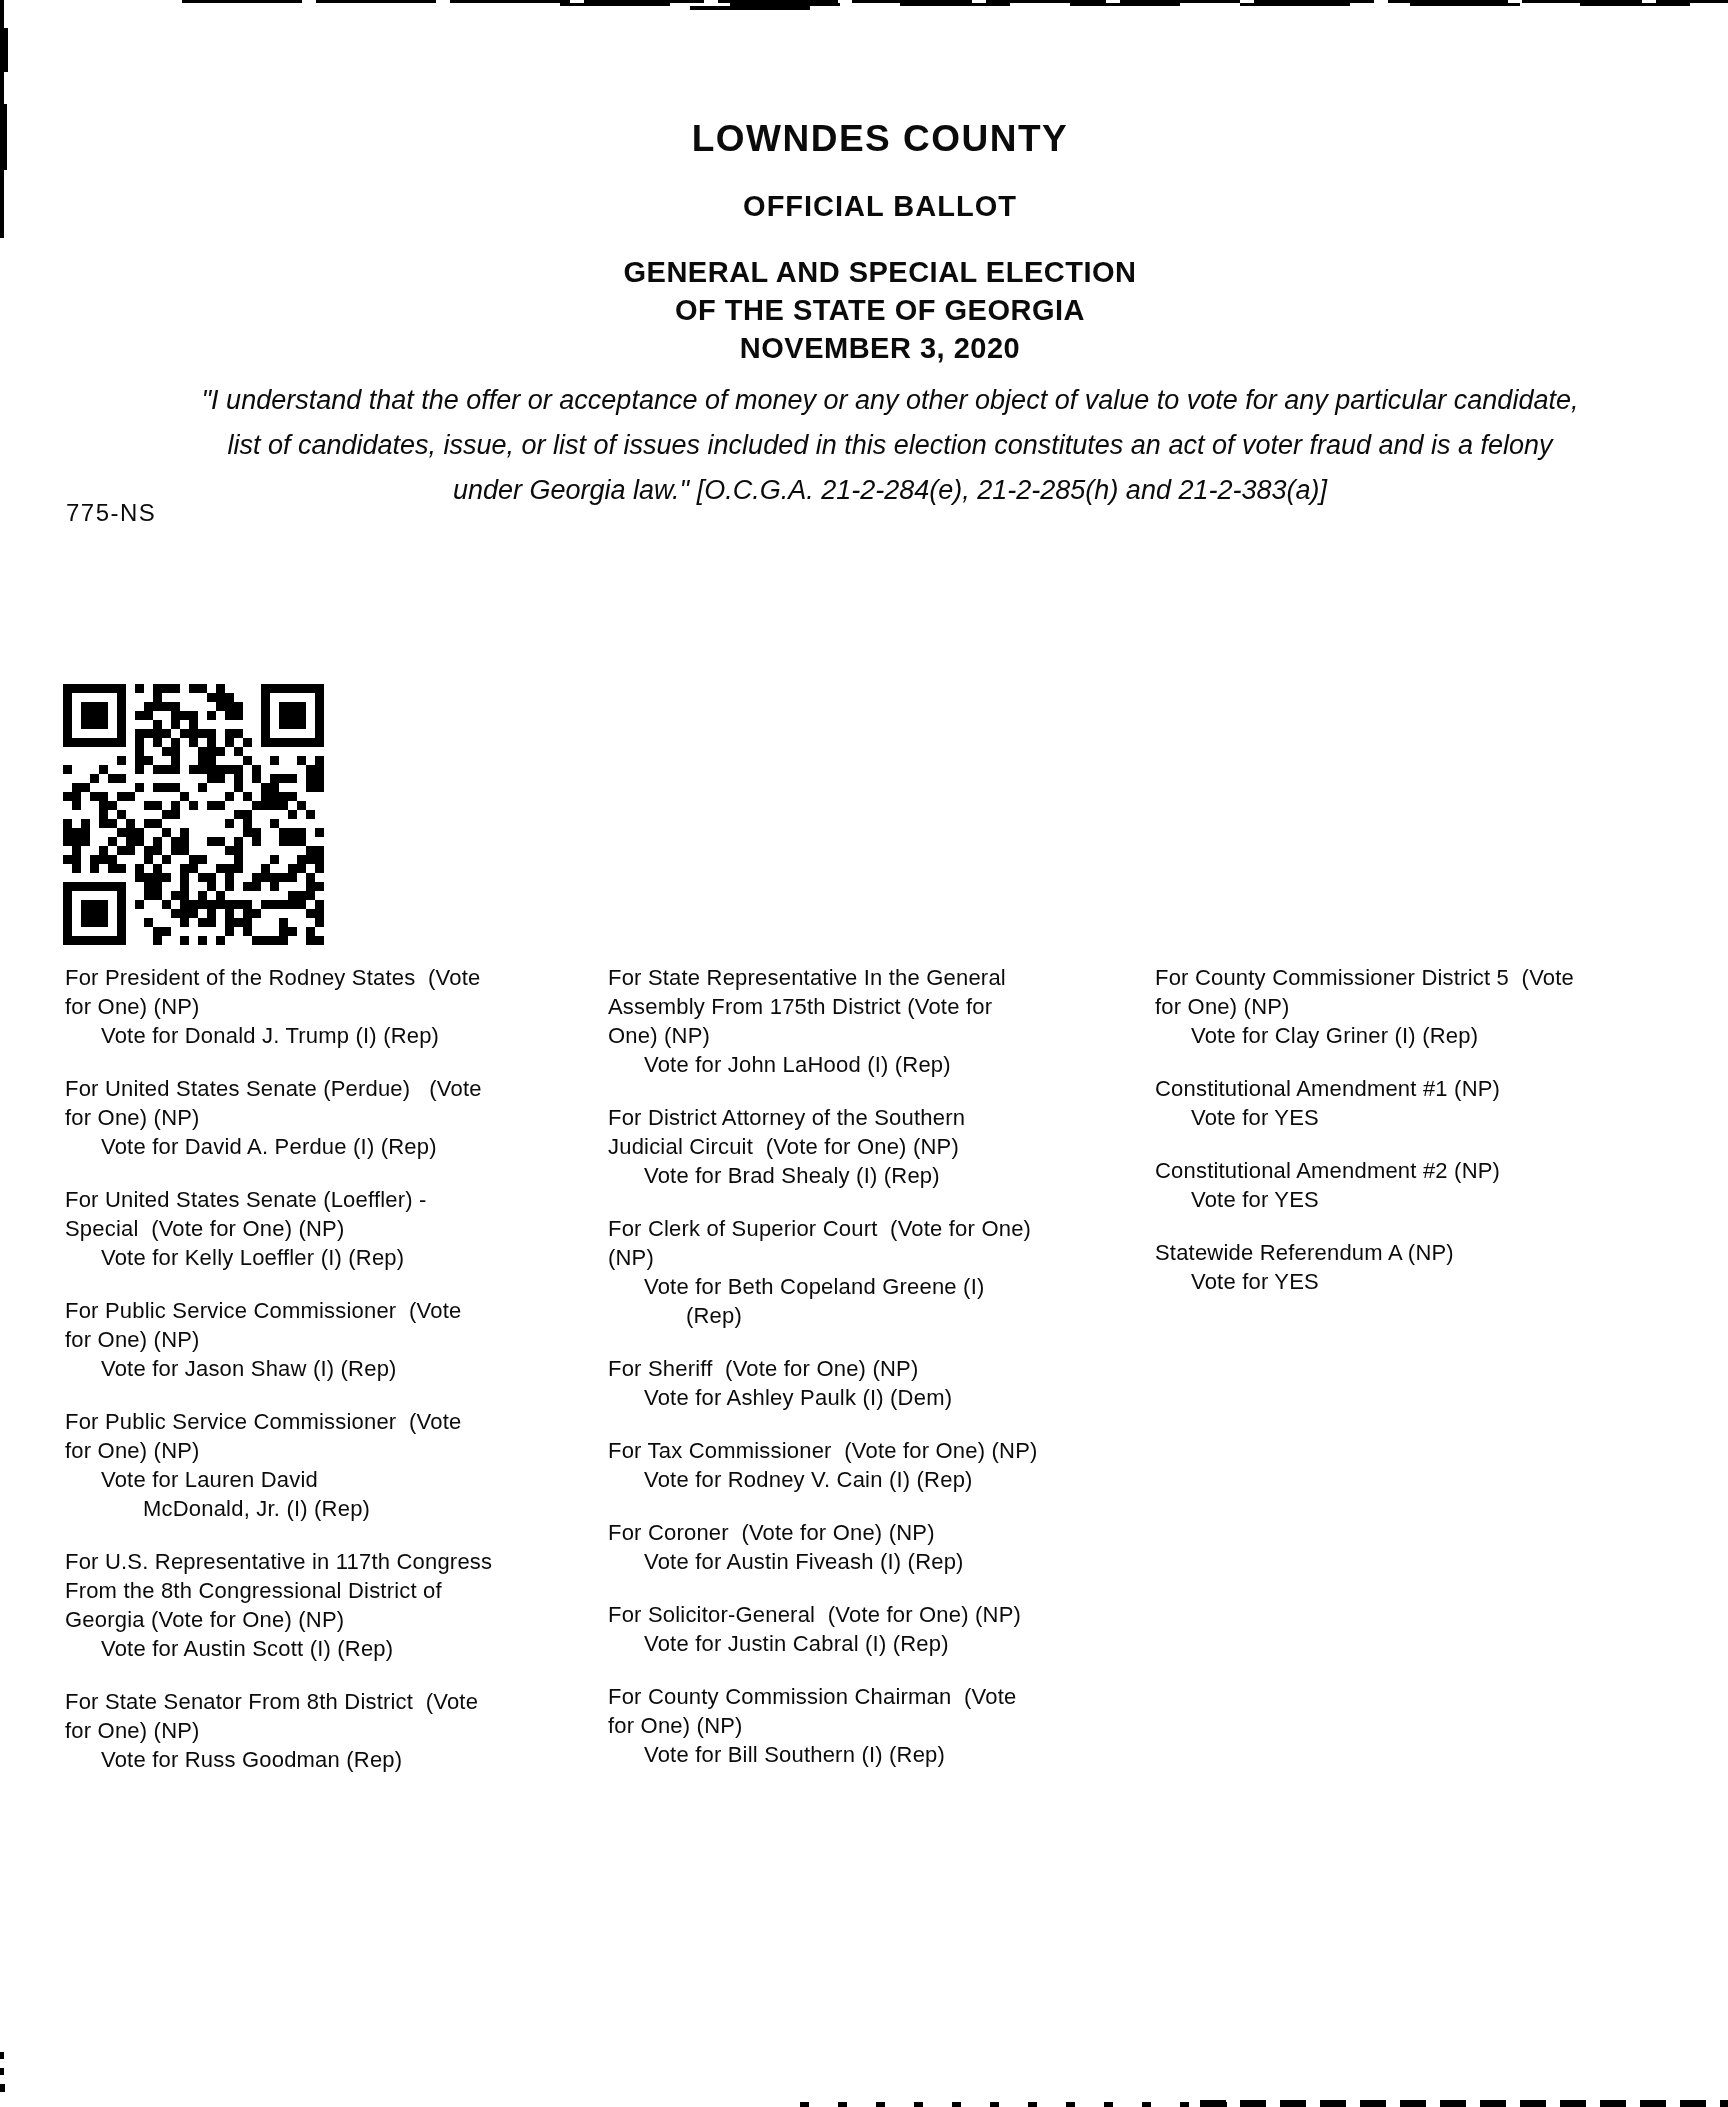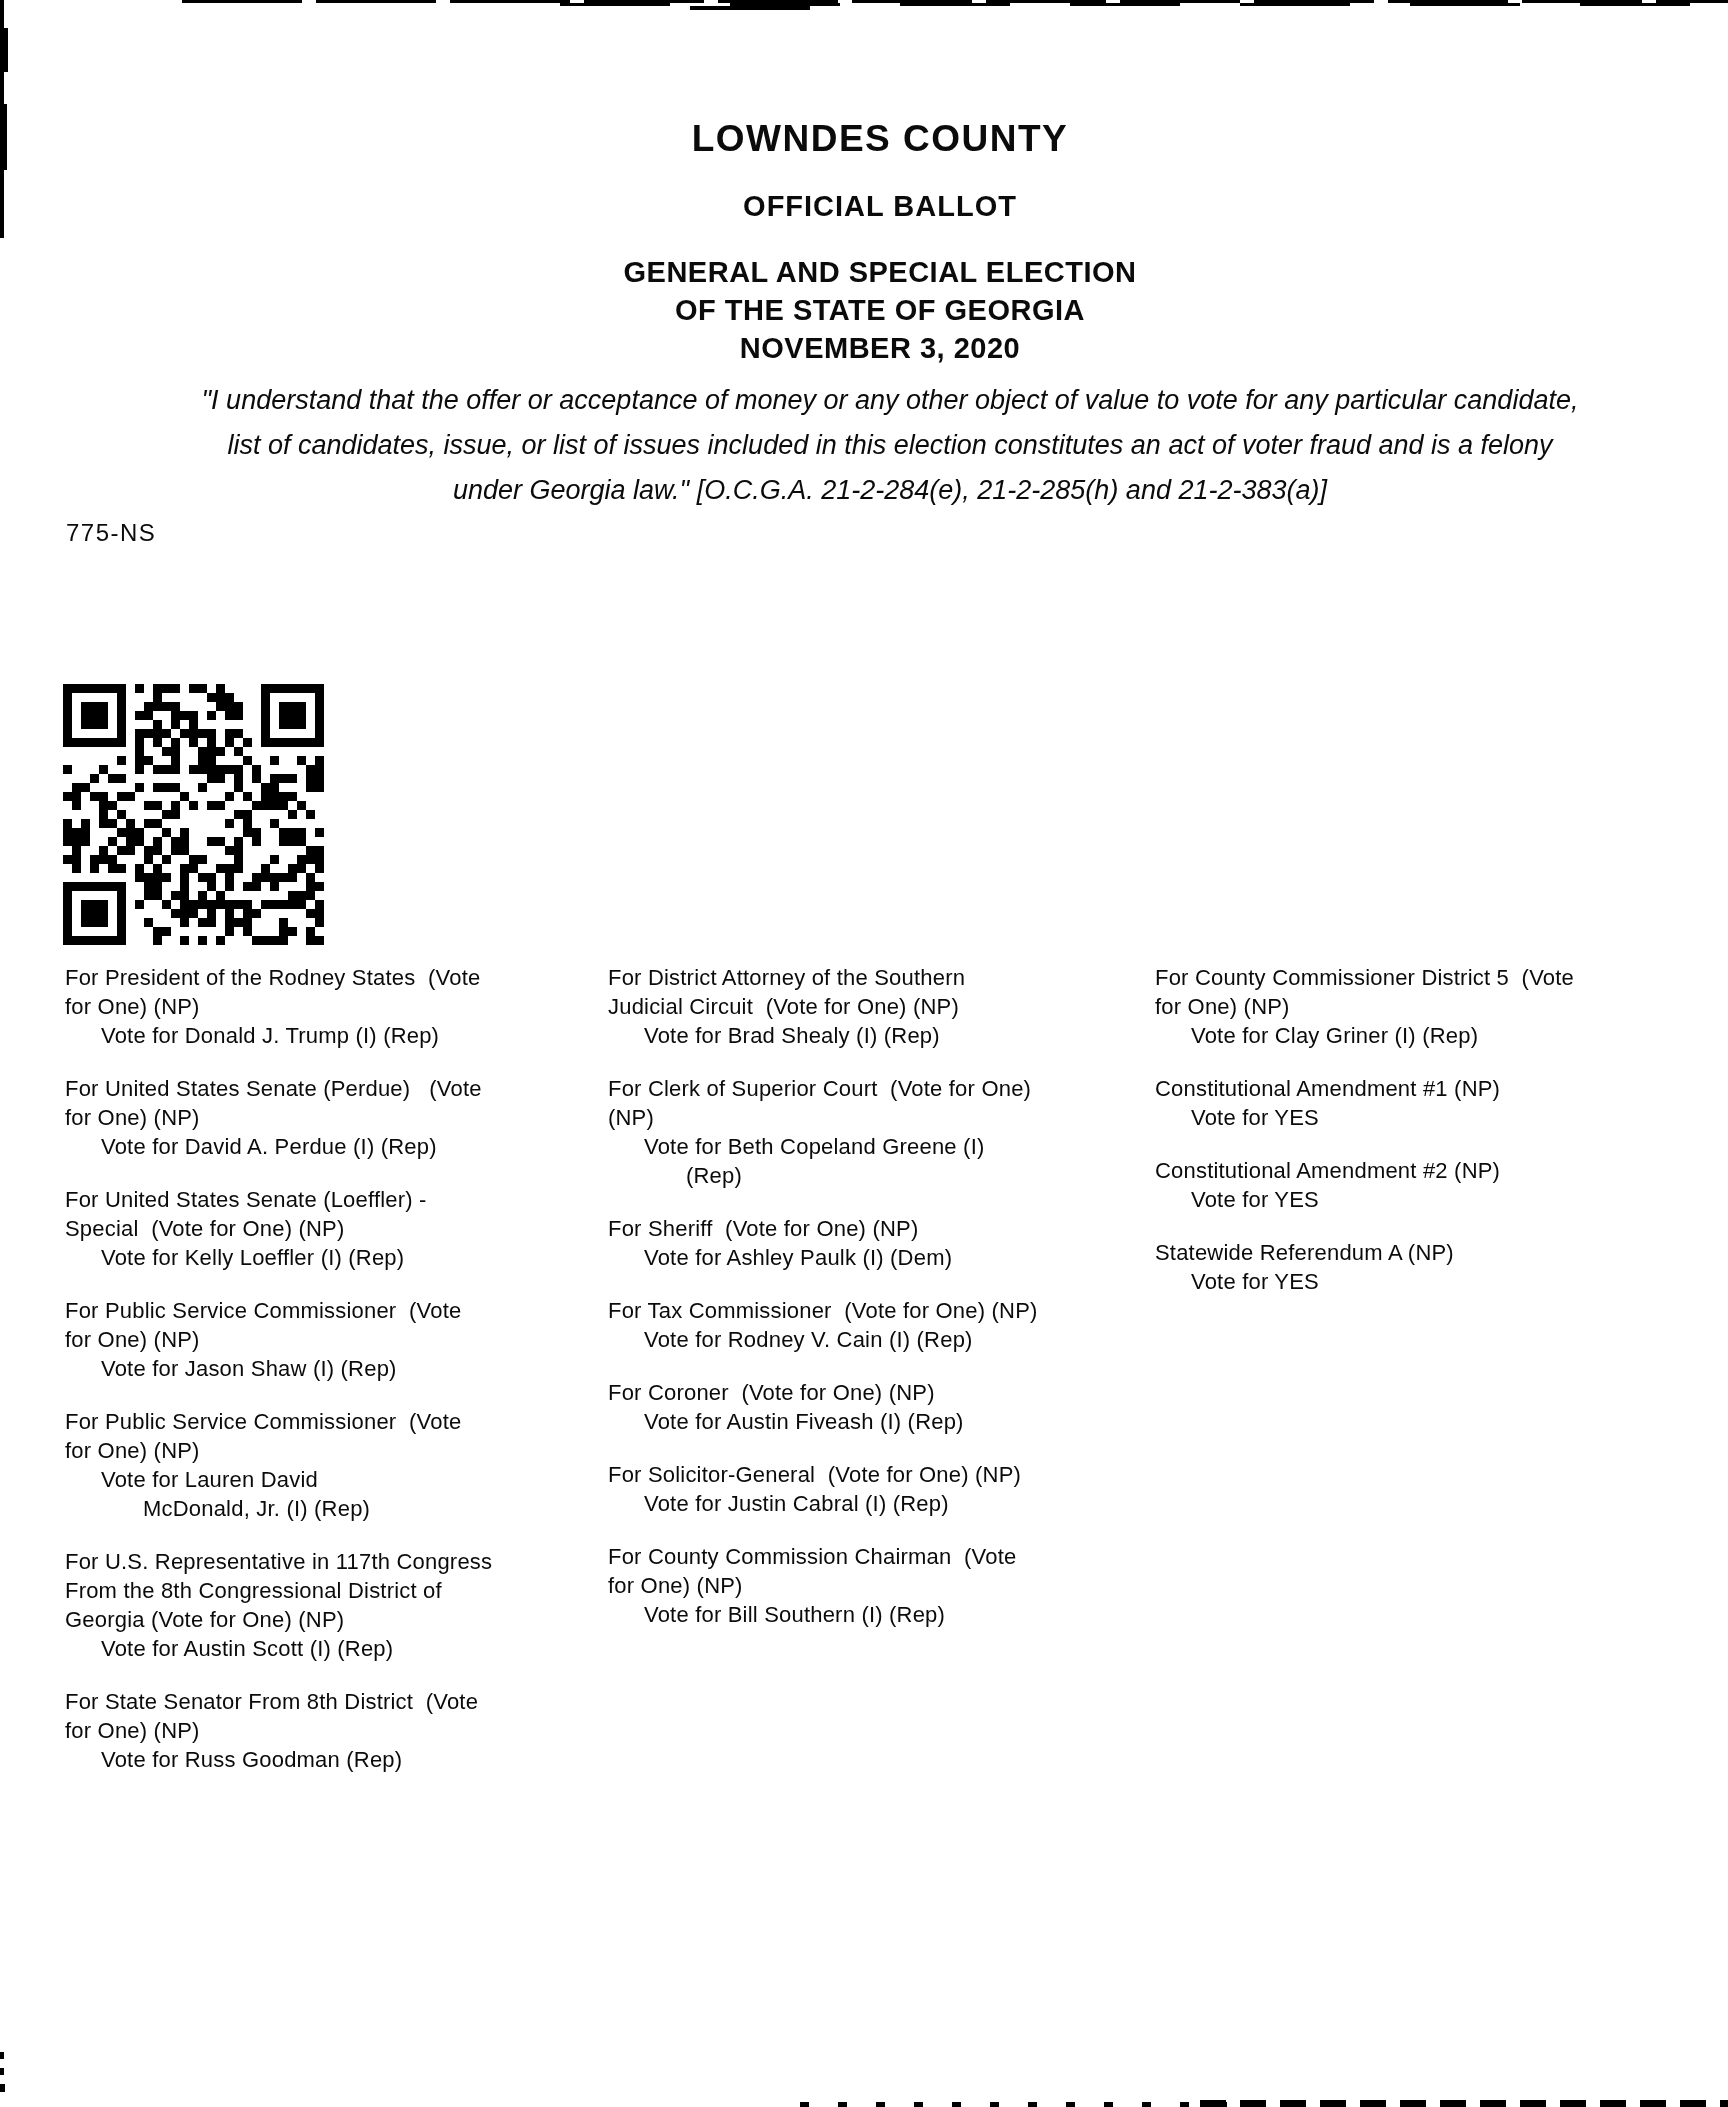--- a/index.html
+++ b/index.html
@@ -35,21 +35,21 @@
   .county{font-size:37px;letter-spacing:1.5px;margin-bottom:30px;}
   .ballot-type{font-size:29px;letter-spacing:1px;margin-bottom:30px;}
   .election-line{font-size:29px;letter-spacing:.5px;line-height:38px;}
   
   .disclaimer{
     position:absolute;top:378px;left:34px;right:14px;margin:0;
     text-align:center;font-style:italic;font-size:27px;line-height:45px;
     white-space:pre-wrap;
   }
   
-  .ballot-code{position:absolute;top:519px;left:66px;font-size:24px;letter-spacing:1.5px;}
+  .ballot-code{position:absolute;top:499px;left:66px;font-size:24px;letter-spacing:1.5px;}
   
   .qr{position:absolute;top:684px;left:63px;width:261px;height:261px;}
   .qr svg{display:block;}
   
   .col{position:absolute;top:963px;font-size:22px;line-height:29px;letter-spacing:.2px;}
   .col-1{left:65px;width:527px;}
   .col-2{left:608px;width:540px;}
   .col-3{left:1155px;width:573px;}
   .contest{margin-bottom:24px;}
   .contest-title{white-space:pre-wrap;}
@@ -533,20 +533,26 @@
       <div class="contest-vote">Vote for Austin Scott (I) (Rep)</div>
     </div>
 
     <div class="contest">
       <div class="contest-title">For State Senator From 8th District  (Vote
 for One) (NP)</div>
       <div class="contest-vote">Vote for Russ Goodman (Rep)</div>
     </div>
   </section>
   <section class="col col-2">
+    <div class="contest">
+      <div class="contest-title">For State Representative In the General
+Assembly From 175th District (Vote for
+One) (NP)</div>
+      <div class="contest-vote">Vote for John LaHood (I) (Rep)</div>
+    </div>
 
     <div class="contest">
       <div class="contest-title">For District Attorney of the Southern
 Judicial Circuit  (Vote for One) (NP)</div>
       <div class="contest-vote">Vote for Brad Shealy (I) (Rep)</div>
     </div>
 
     <div class="contest">
       <div class="contest-title">For Clerk of Superior Court  (Vote for One)
 (NP)</div>

